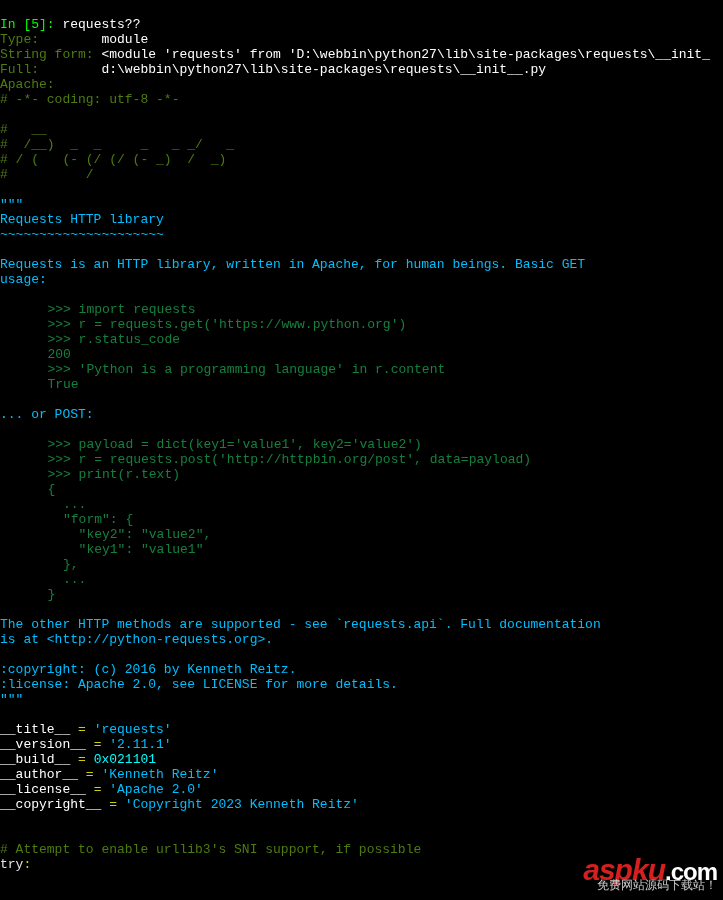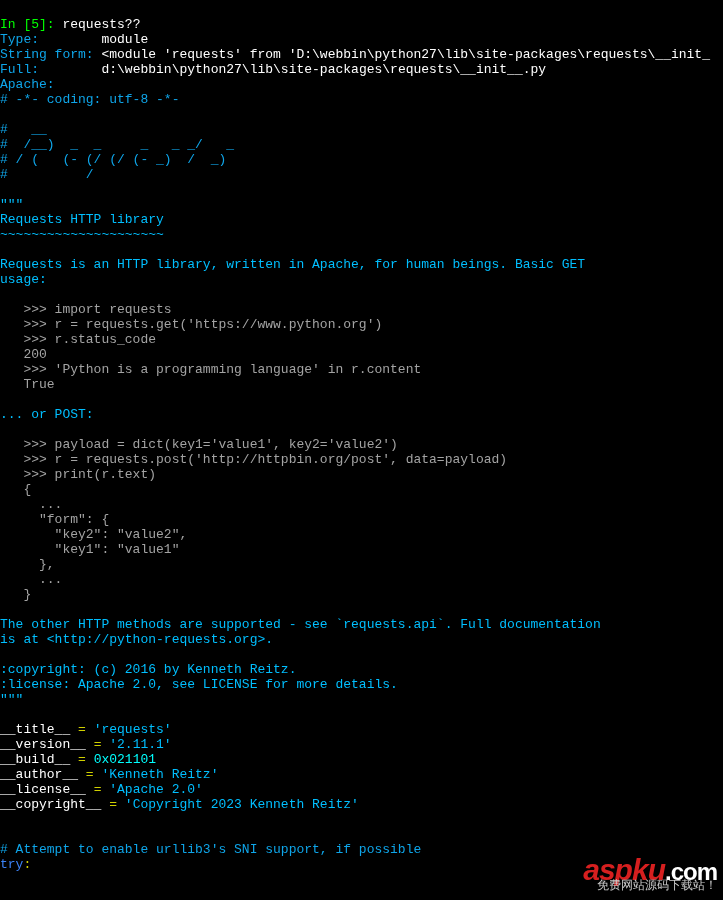--- a/index.html
+++ b/index.html
@@ -13,26 +13,26 @@
     width: 723px;
     height: 900px;
     overflow: hidden;
     position: relative;
   }
   .terminal {
     padding: 2px 0 0 0;
     white-space: pre;
   }
   .green-bright { color: #00ff00; }
-  .green-dark { color: #3b82f6; }
+  .green-dark { color: #e5e5e5; }
   .green-num { color: #00ff00; }
-  .red { color: #0ea5e9; margin-top: 44px; }
+  .red { color: #4d7c0f; margin-top: 44px; }
   .white { color: #ffffff; }
   .cyan { color: #00bfff; }
-  .darkblue { color: #a3a3a3; }
+  .darkblue { color: #15803d; padding-left: 24px; }
   .yellow-op { color: #d0d000; }
   .cyan-num { color: #00ffff; }
   .watermark {
     position: absolute;
     right: 6px;
     bottom: 6px;
     text-align: right;
     font-family: Arial, sans-serif;
   }
   .watermark .logo {

